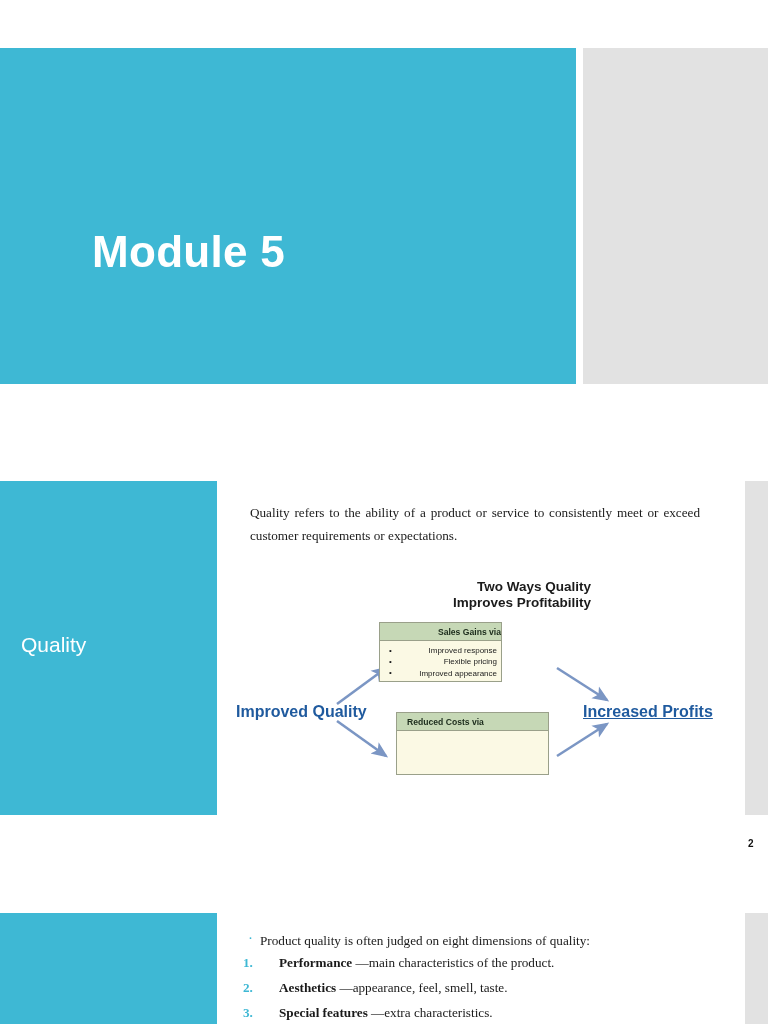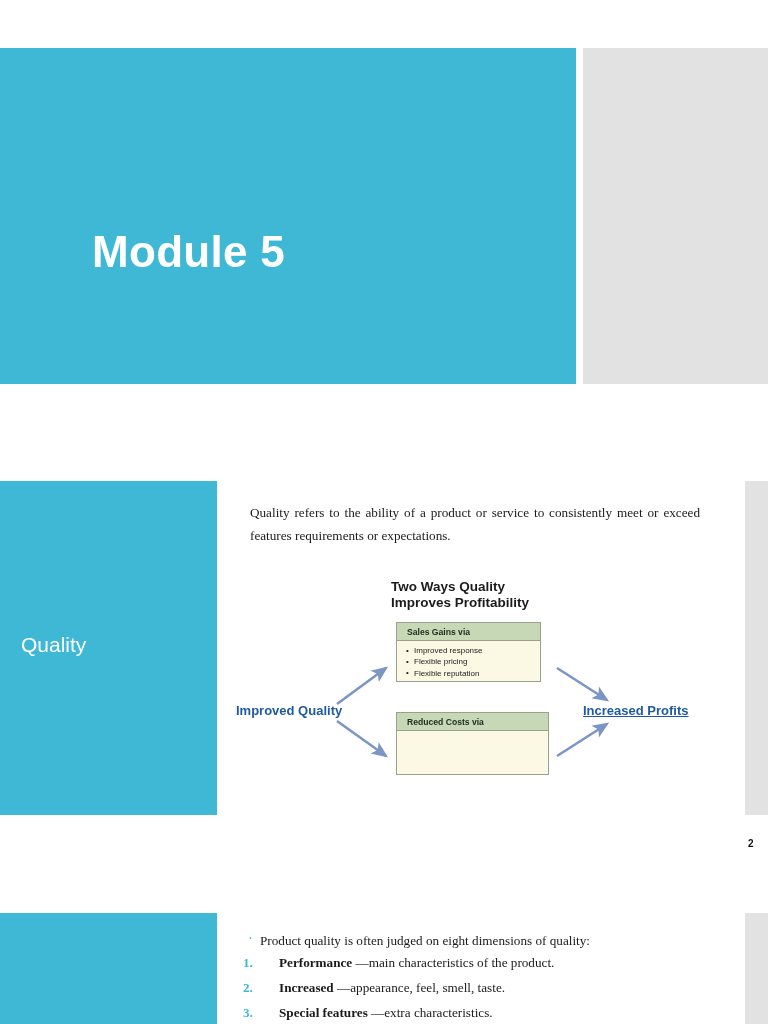--- a/index.html
+++ b/index.html
@@ -105,33 +105,33 @@
     top: 576px;
     width: 490px;
     height: 228px;
   }
   .diagram svg { display: block; }
   .diag-title {
     position: absolute;
     left: 160px;
     top: 3px;
     width: 200px;
-    text-align: left;
+    text-align: right;
     font-size: 13.5px;
     font-weight: bold;
     color: #1b1b1b;
     line-height: 1.22;
   }
   .dbox {
     position: absolute;
     border: 1px solid #9aa08a;
     background: #fbf9e4;
     box-sizing: border-box;
   }
-  .dbox-a { left: 165px; top: 46px; width: 145px; height: 60px; }
+  .dbox-a { left: 148px; top: 46px; width: 123px; height: 60px; text-align: right; }
   .dbox-b { left: 165px; top: 136px; width: 153px; height: 63px; }
   .dbox-head {
     background: #c6d8b6;
     border-bottom: 1px solid #9aa08a;
     font-size: 8.6px;
     font-weight: bold;
     color: #1b2b1b;
     padding: 3.5px 0 3.5px 10px;
     box-sizing: border-box;
   }
@@ -145,21 +145,21 @@
   }
   .dbox-list li { position: relative; }
   .dbox-list li:before {
     content: "\2022";
     position: absolute;
     left: -8px;
     top: -0.5px;
   }
   .endlabel {
     position: absolute;
-    font-size: 13px;
+    font-size: 16px;
     font-weight: bold;
     color: #1f5a9e;
     white-space: nowrap;
   }
   .label-left  { left: 5px;   top: 127px; }
   .label-right { left: 352px; top: 127px; text-decoration: underline; }
 
   
   .slide3-teal {
     position: absolute;
@@ -218,21 +218,21 @@
 
 <div class="page">
 
   <div class="slide1-teal"></div>
   <div class="slide1-gray"></div>
   <div class="slide1-title">Module 5</div>
 
   <div class="slide2-teal"></div>
   <div class="slide2-gray"></div>
   <div class="slide2-title">Quality</div>
-  <div class="slide2-body">Quality refers to the ability of a product or service to consistently meet or exceed features requirements or expectations.</div>
+  <div class="slide2-body">Quality refers to the ability of a product or service to consistently meet or exceed customer requirements or expectations.</div>
   <div class="pagenum">2</div>
 
   <div class="diagram">
 
     <svg width="490" height="228">
       <defs>
         <marker id="ah" markerWidth="7" markerHeight="7" refX="5.4" refY="3.1" orient="auto" markerUnits="strokeWidth">
           <path d="M0,0.4 L6.4,3.1 L0,5.8 L1.5,3.1 Z" fill="#7b96c4"></path>
         </marker>
       </defs>
@@ -249,21 +249,21 @@
     <div class="diag-title">
       <div>Two Ways Quality</div>
       <div>Improves Profitability</div>
     </div>
 
     <div class="dbox dbox-a">
       <div class="dbox-head">Sales Gains via</div>
       <ul class="dbox-list">
         <li>Improved response</li>
         <li>Flexible pricing</li>
-        <li>Flexible reputation</li>
+        <li>Improved appearance</li>
       </ul>
     </div>
 
     <div class="dbox dbox-b">
       <div class="dbox-head">Reduced Costs via</div>
     </div>
 
     <div class="endlabel label-left">Improved Quality</div>
     <div class="endlabel label-right">Increased Profits</div>
   </div>
@@ -274,21 +274,21 @@
   <div class="slide3-body">
     <div class="s3-lead">Product quality is often judged on eight dimensions of quality:</div>
 
     <div class="s3-item">
       <span class="s3-num">1.</span>
       <span><span class="s3-term">Performance</span> <span>—main characteristics of the product.</span></span>
     </div>
 
     <div class="s3-item">
       <span class="s3-num">2.</span>
-      <span><span class="s3-term">Increased</span> <span>—appearance, feel, smell, taste.</span></span>
+      <span><span class="s3-term">Aesthetics</span> <span>—appearance, feel, smell, taste.</span></span>
     </div>
 
     <div class="s3-item">
       <span class="s3-num">3.</span>
       <span><span class="s3-term">Special features</span> <span>—extra characteristics.</span></span>
     </div>
   </div>
 
 </div>
 

